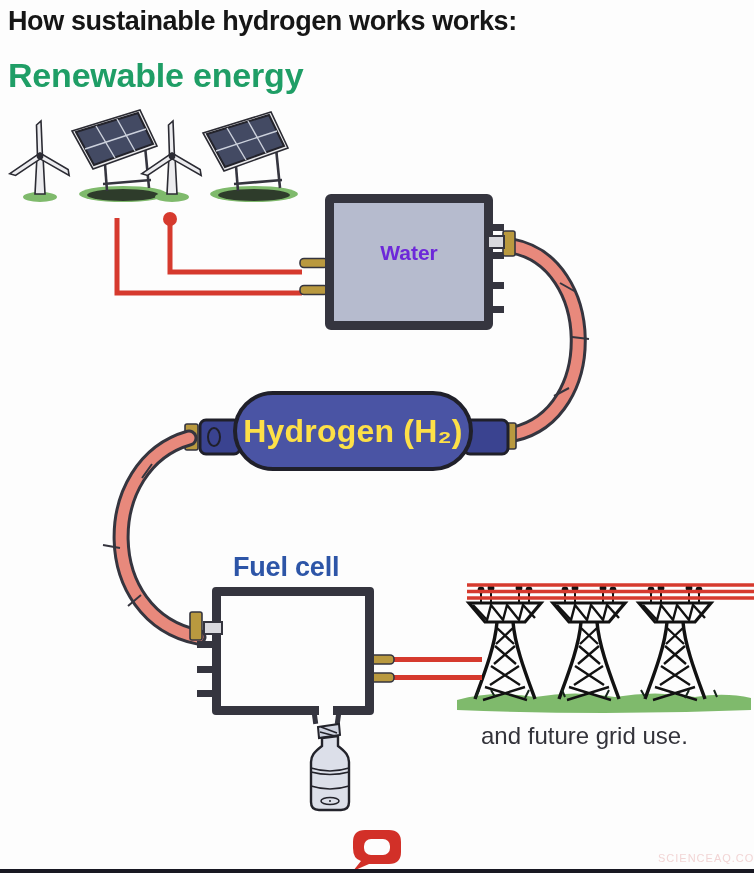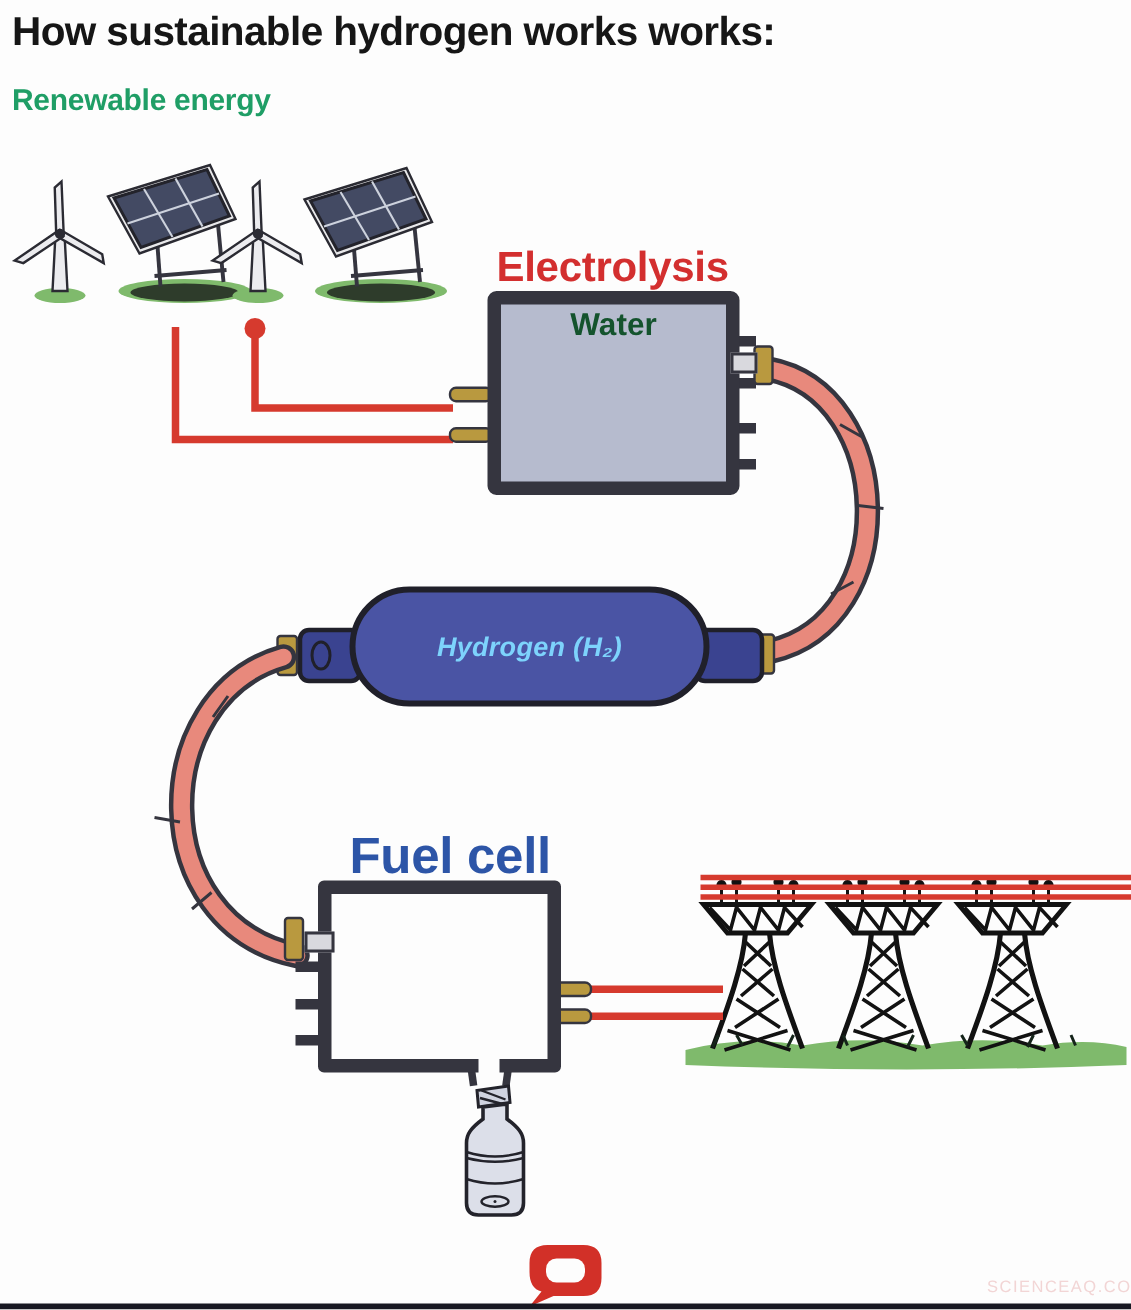--- a/index.html
+++ b/index.html
@@ -2,31 +2,31 @@
 <html style="--green: #1f9e66; --red: #d32f2f; --blue: #2d55a7; --wire: #d63a2e; --tube: #e8897c; --outline: #35353f; --gold: #b9993f; --tank_blue: #4a54a4; --box_fill: #b6bbce; --grass: #7fba6c; --logo_red: #d23028; --watermark_pink: #f2d5d5; --footer_bar: #181822;"><head>
 <meta charset="utf-8">
 <style>
   html,body{margin:0;padding:0;}
   body{font-family:"Liberation Sans","DejaVu Sans",sans-serif;background:#e9e9e9;}
   .page{position:relative;width:754px;height:873px;background:#fdfdfd;overflow:hidden;margin:0 auto;}
   .abs{position:absolute;}
 
   .title{left:8px;top:6px;font-size:27px;font-weight:700;color:#161616;letter-spacing:-0.4px;}
   .lbl{font-weight:700;letter-spacing:-0.2px;}
-  .lbl-renewable{left:8px;top:56px;font-size:20px;color:var(--green,#1f9e66);}
+  .lbl-renewable{left:8px;top:56px;font-size:34px;color:var(--green,#1f9e66);}
   .lbl-electrolysis{left:331px;top:162px;font-size:28px;color:var(--red,#d32f2f);}
-  .lbl-fuelcell{left:233px;top:552px;font-size:34px;color:var(--blue,#2d55a7);}
+  .lbl-fuelcell{left:233px;top:552px;font-size:27px;color:var(--blue,#2d55a7);}
 
   .ebox{left:325px;top:194px;width:150px;height:118px;background:var(--box_fill,#b6bbce);
         border:9px solid var(--outline,#35353f);border-radius:6px;text-align:center;}
-  .ebox .wtxt{font-size:21px;line-height:27px;font-weight:700;color:#14532d;}
+  .ebox .wtxt{margin-top:36px;font-size:21px;line-height:27px;font-weight:700;color:#6d28d9;}
 
   .tank{left:233px;top:391px;width:232px;height:72px;background:var(--tank_blue,#4a54a4);
         border:4px solid #20202a;border-radius:40px;text-align:center;}
-  .tank .htxt{font-size:18px;font-weight:700;color:#7dd3fc;line-height:72px;letter-spacing:0.2px;font-style:italic;}
+  .tank .htxt{font-size:32px;font-weight:700;color:#fde047;line-height:72px;letter-spacing:0.2px;}
 
   .fbox{left:212px;top:587px;width:144px;height:110px;background:#fdfdfd;
         border:9px solid var(--outline,#35353f);border-radius:4px;}
 
   .pin-gray{background:#d9d9de;border:2px solid var(--outline,#35353f);}
   .ring-gold{background:var(--gold,#b9993f);border:2px solid var(--outline,#35353f);border-radius:2px;}
   .gap-white{background:#fdfdfd;}
 
   .caption{left:481px;top:720px;width:272px;font-size:24px;line-height:31px;color:#33333a;}
   .caption .b{font-weight:700;color:#1a1a1d;}
@@ -223,21 +223,20 @@
     </g>
 
     <g>
       <line class="wire" x1="392" y1="659.5" x2="482" y2="659.5"></line>
       <line class="wire" x1="392" y1="677.5" x2="482" y2="677.5"></line>
       <rect class="goldfill" x="366" y="655" width="28" height="9" rx="4"></rect>
       <rect class="goldfill" x="366" y="673" width="28" height="9" rx="4"></rect>
     </g>
   </svg>
 
-  <div class="abs lbl lbl-electrolysis">Electrolysis</div>
   <div class="abs ebox">
     <div class="wtxt">
       <div>Water</div>
     </div>
   </div>
   <div class="abs pin-gray" style="left:487px;top:235px;width:14px;height:10px;"></div>
 
   <div class="abs tank">
     <div class="htxt">Hydrogen (H₂)</div>
   </div>
@@ -250,20 +249,21 @@
   <svg class="abs" style="left:305px;top:722px;" width="50" height="92" viewBox="0 0 50 92">
     <polygon fill="#cfd3e0" stroke="#23232b" stroke-width="2" points="13,5 34,2 35,13 14,16"></polygon>
     <path class="bottle-line" d="M16,5 L32,11 M15,10 L30,14"></path>
     <path class="bottle-body" d="M17,16 L17,24 C9,30 6,34 6,40 L6,80 Q6,88 14,88 L36,88 Q44,88 44,80 L44,40 C44,34 41,30 33,24 L33,14 Z"></path>
     <path class="bottle-line" d="M6,46 Q25,52 44,46 M6,50 Q25,55 44,50 M6,64 Q25,70 44,64"></path>
     <ellipse class="bottle-line" cx="25" cy="79" rx="9" ry="3.5"></ellipse>
     <circle cx="25" cy="79" r="1" fill="#23232b"></circle>
   </svg>
 
   <div class="abs caption">
+    <div>and future grid use.</div>
   </div>
 
   <svg class="abs" style="left:347px;top:828px;" width="58" height="44" viewBox="0 0 58 44">
     <path class="logo-red" d="M18,2 L42,2 Q54,2 54,14 L54,24 Q54,36 42,36 L22,36 L6,43 L14,33 Q6,31 6,20 L6,14 Q6,2 18,2 Z"></path>
     <rect x="17" y="11" width="26" height="16" rx="7" fill="#fdfdfd"></rect>
   </svg>
 
   <div class="abs watermark">SCIENCEAQ.COM</div>
   <div class="abs footerbar"></div>
 

